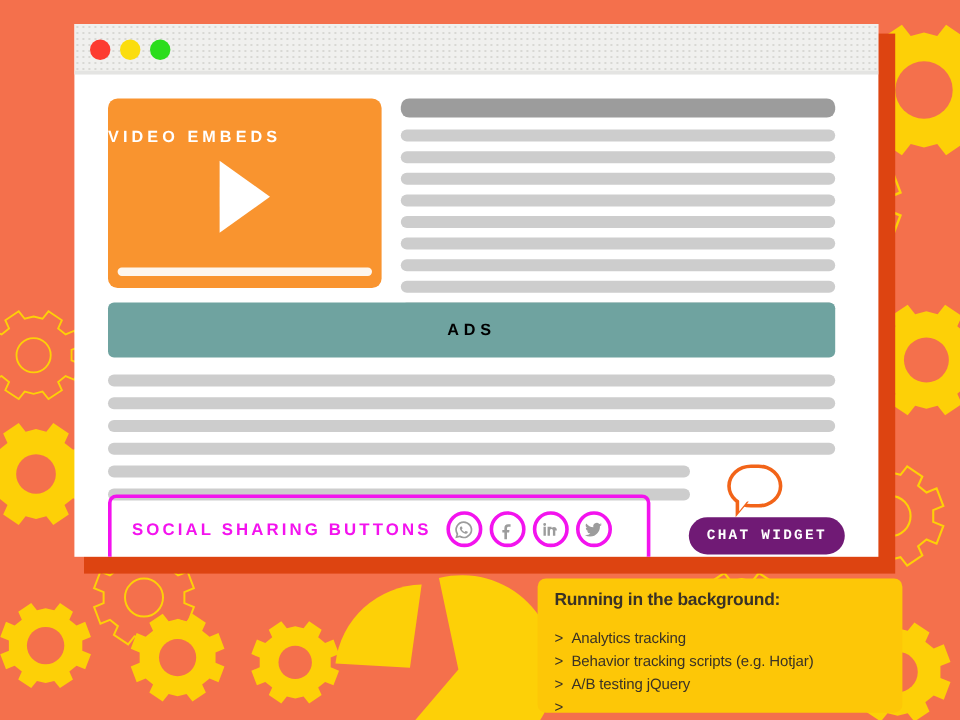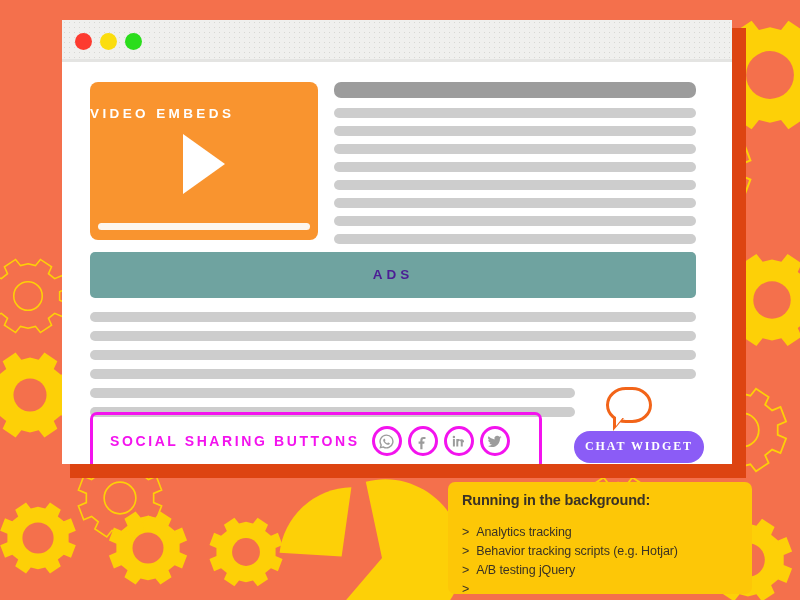--- a/index.html
+++ b/index.html
@@ -82,21 +82,21 @@
   }
   .sk-line { height:10px; background:#cdcdcd; border-radius:5px; margin-bottom:8px; }
 
   
   #ads-banner {
     position:absolute; left:28px; top:190px;
     width:606px; height:46px;
     background:#6fa3a0; border-radius:5px;
   }
   #ads-label {
-    line-height:46px; text-align:center; color:#4c1d95;
+    line-height:46px; text-align:center; color:#000000;
     font-size:13.5px; font-weight:bold; letter-spacing:4px;
   }
 
   
   #body-skeleton { position:absolute; left:28px; top:250px; width:606px; }
   #body-skeleton .sk-line { height:10px; margin-bottom:9px; }
 
   
   #social-sharing {
     position:absolute; left:28px; top:350px;
@@ -128,24 +128,24 @@
     border-top:13px solid #f26419;
     border-right:11px solid transparent;
   }
   #chat-bubble-icon::before {
     content:""; position:absolute; left:7px; bottom:-6px;
     width:0; height:0; z-index:2;
     border-top:10px solid #ffffff;
     border-right:8px solid transparent;
   }
   #chat-button {
-    background:#8b5cf6; border-radius:16px;
+    background:#701a75; border-radius:16px;
     color:#ffffff; font-size:12px; font-weight:bold; letter-spacing:1.9px;
     text-align:center; padding:8px 0 9px; width:130px;
-    border:none; cursor:pointer; font-family:Liberation Serif, serif;
+    border:none; cursor:pointer; font-family:Liberation Mono, monospace;
   }
 
   
   #background-callout {
     position:absolute; left:448px; top:482px;
     width:304px; height:112px;
     background:#fdc707; border-radius:7px;
     padding:10px 12px 0 14px;
     color:#3a3226;
   }

